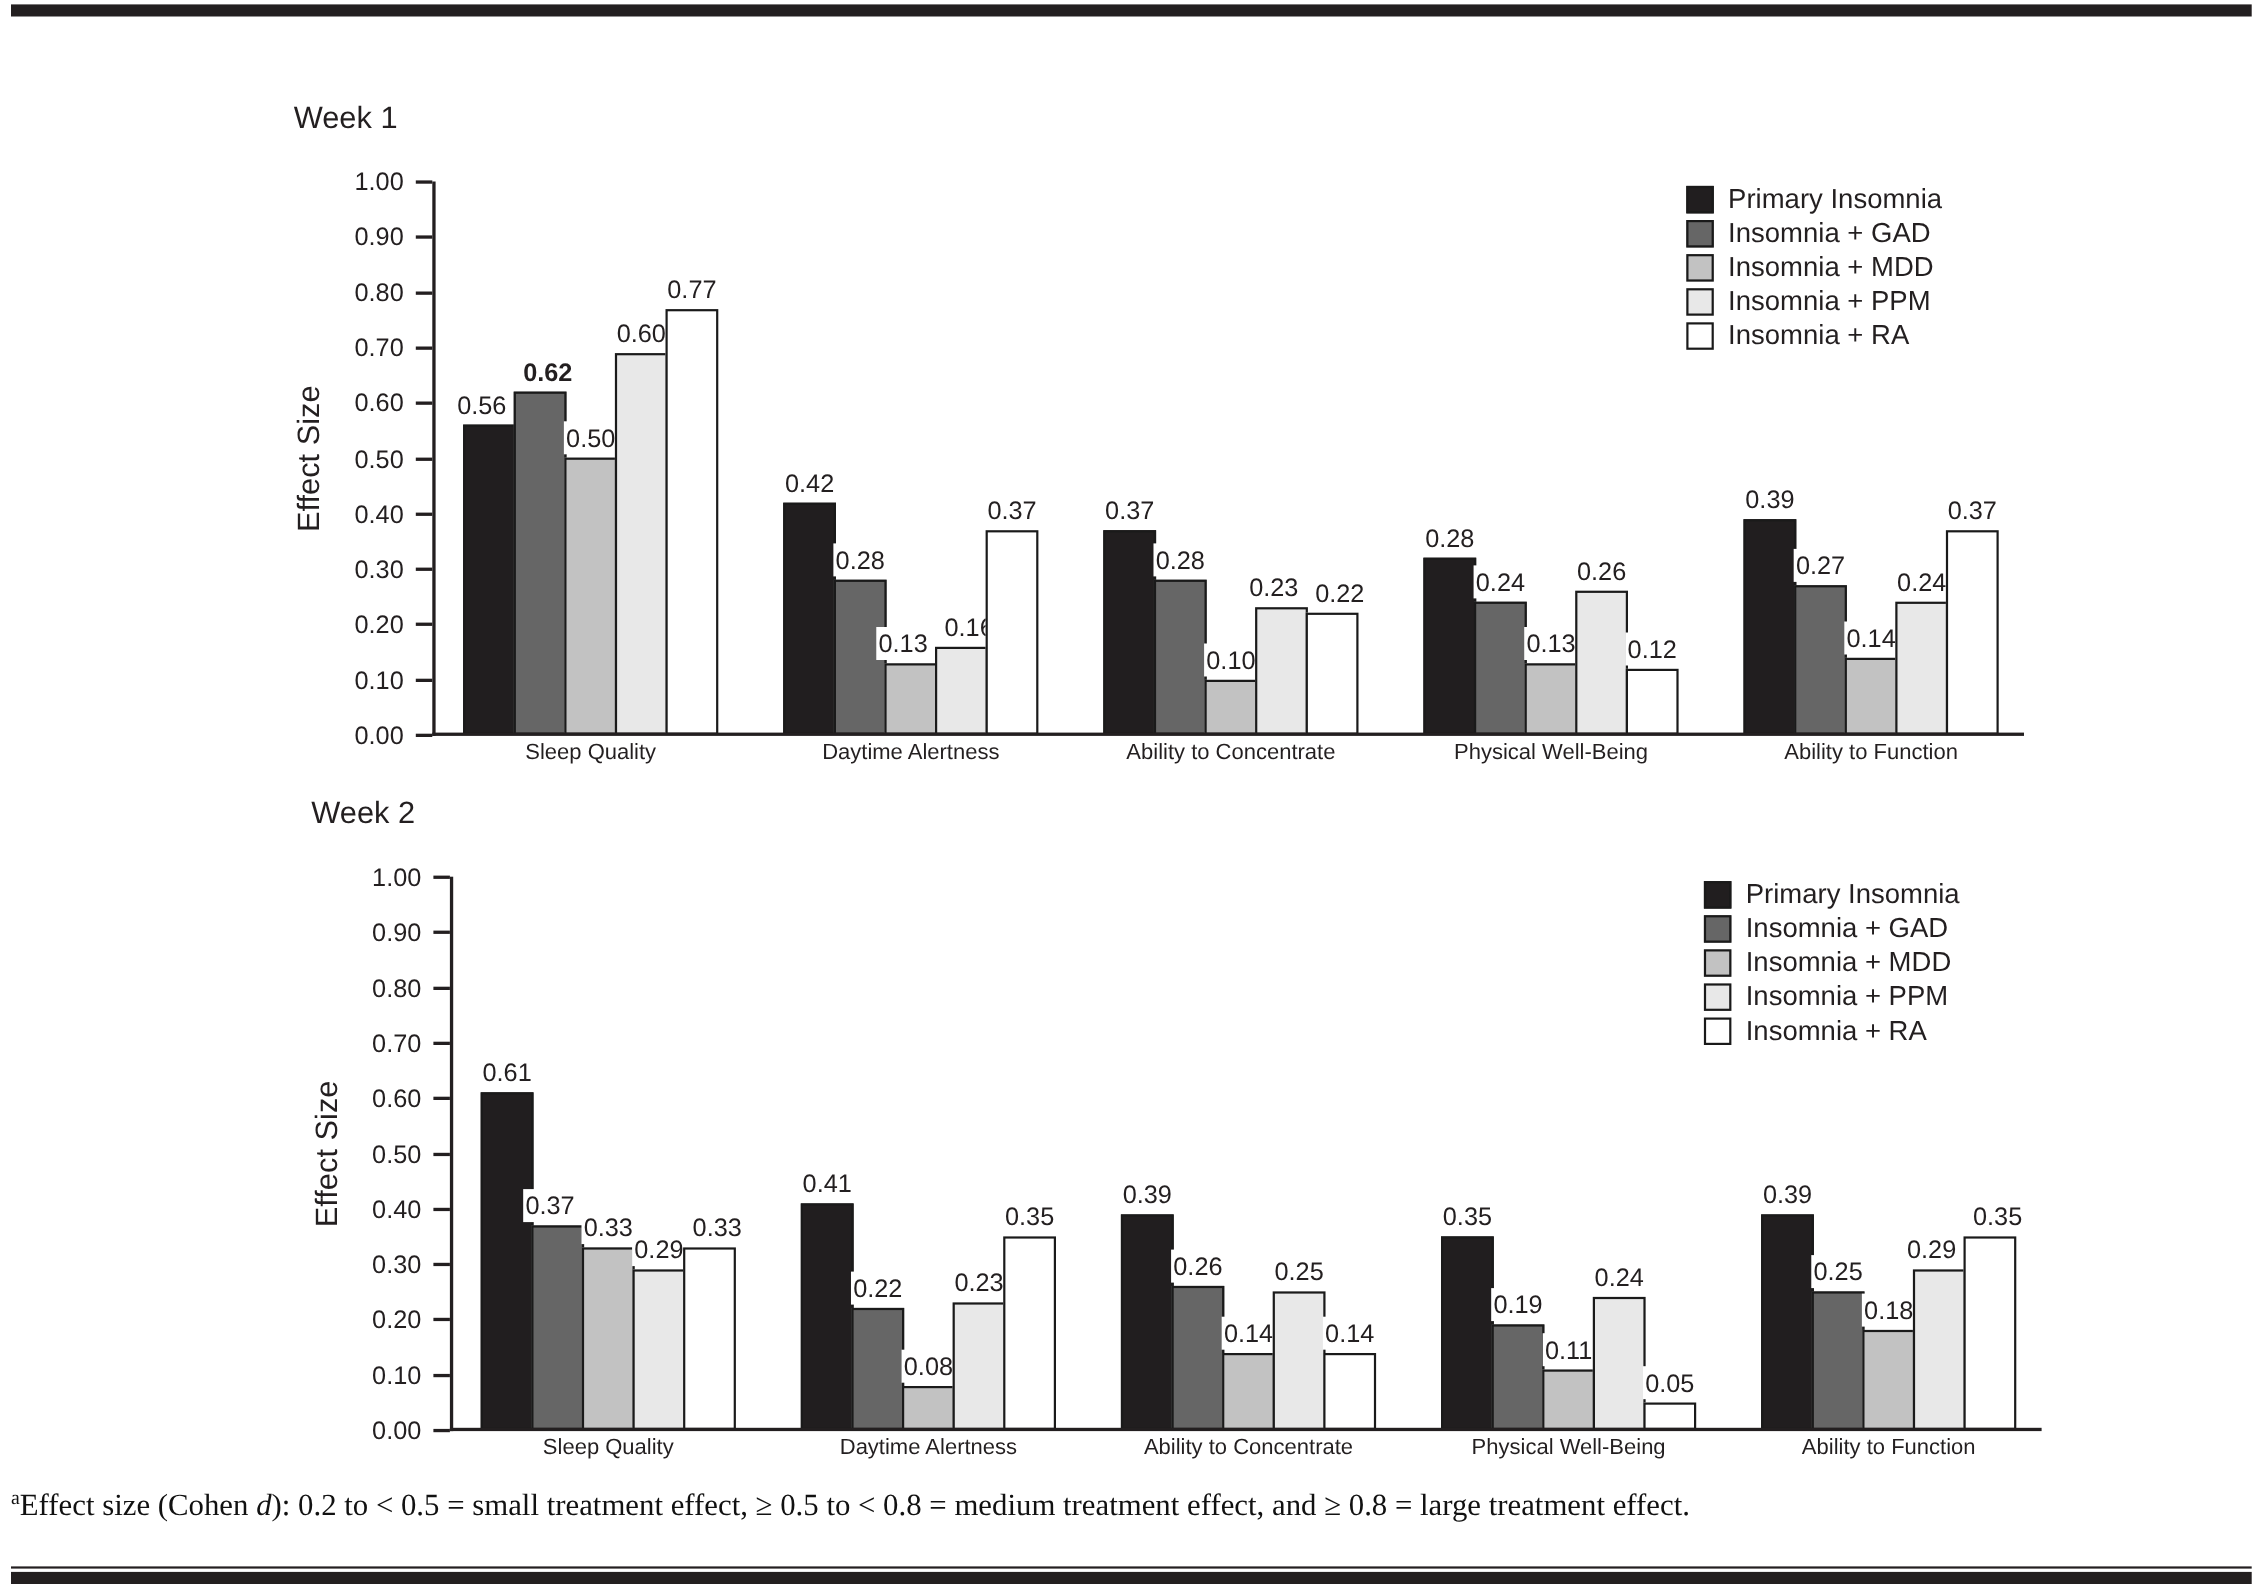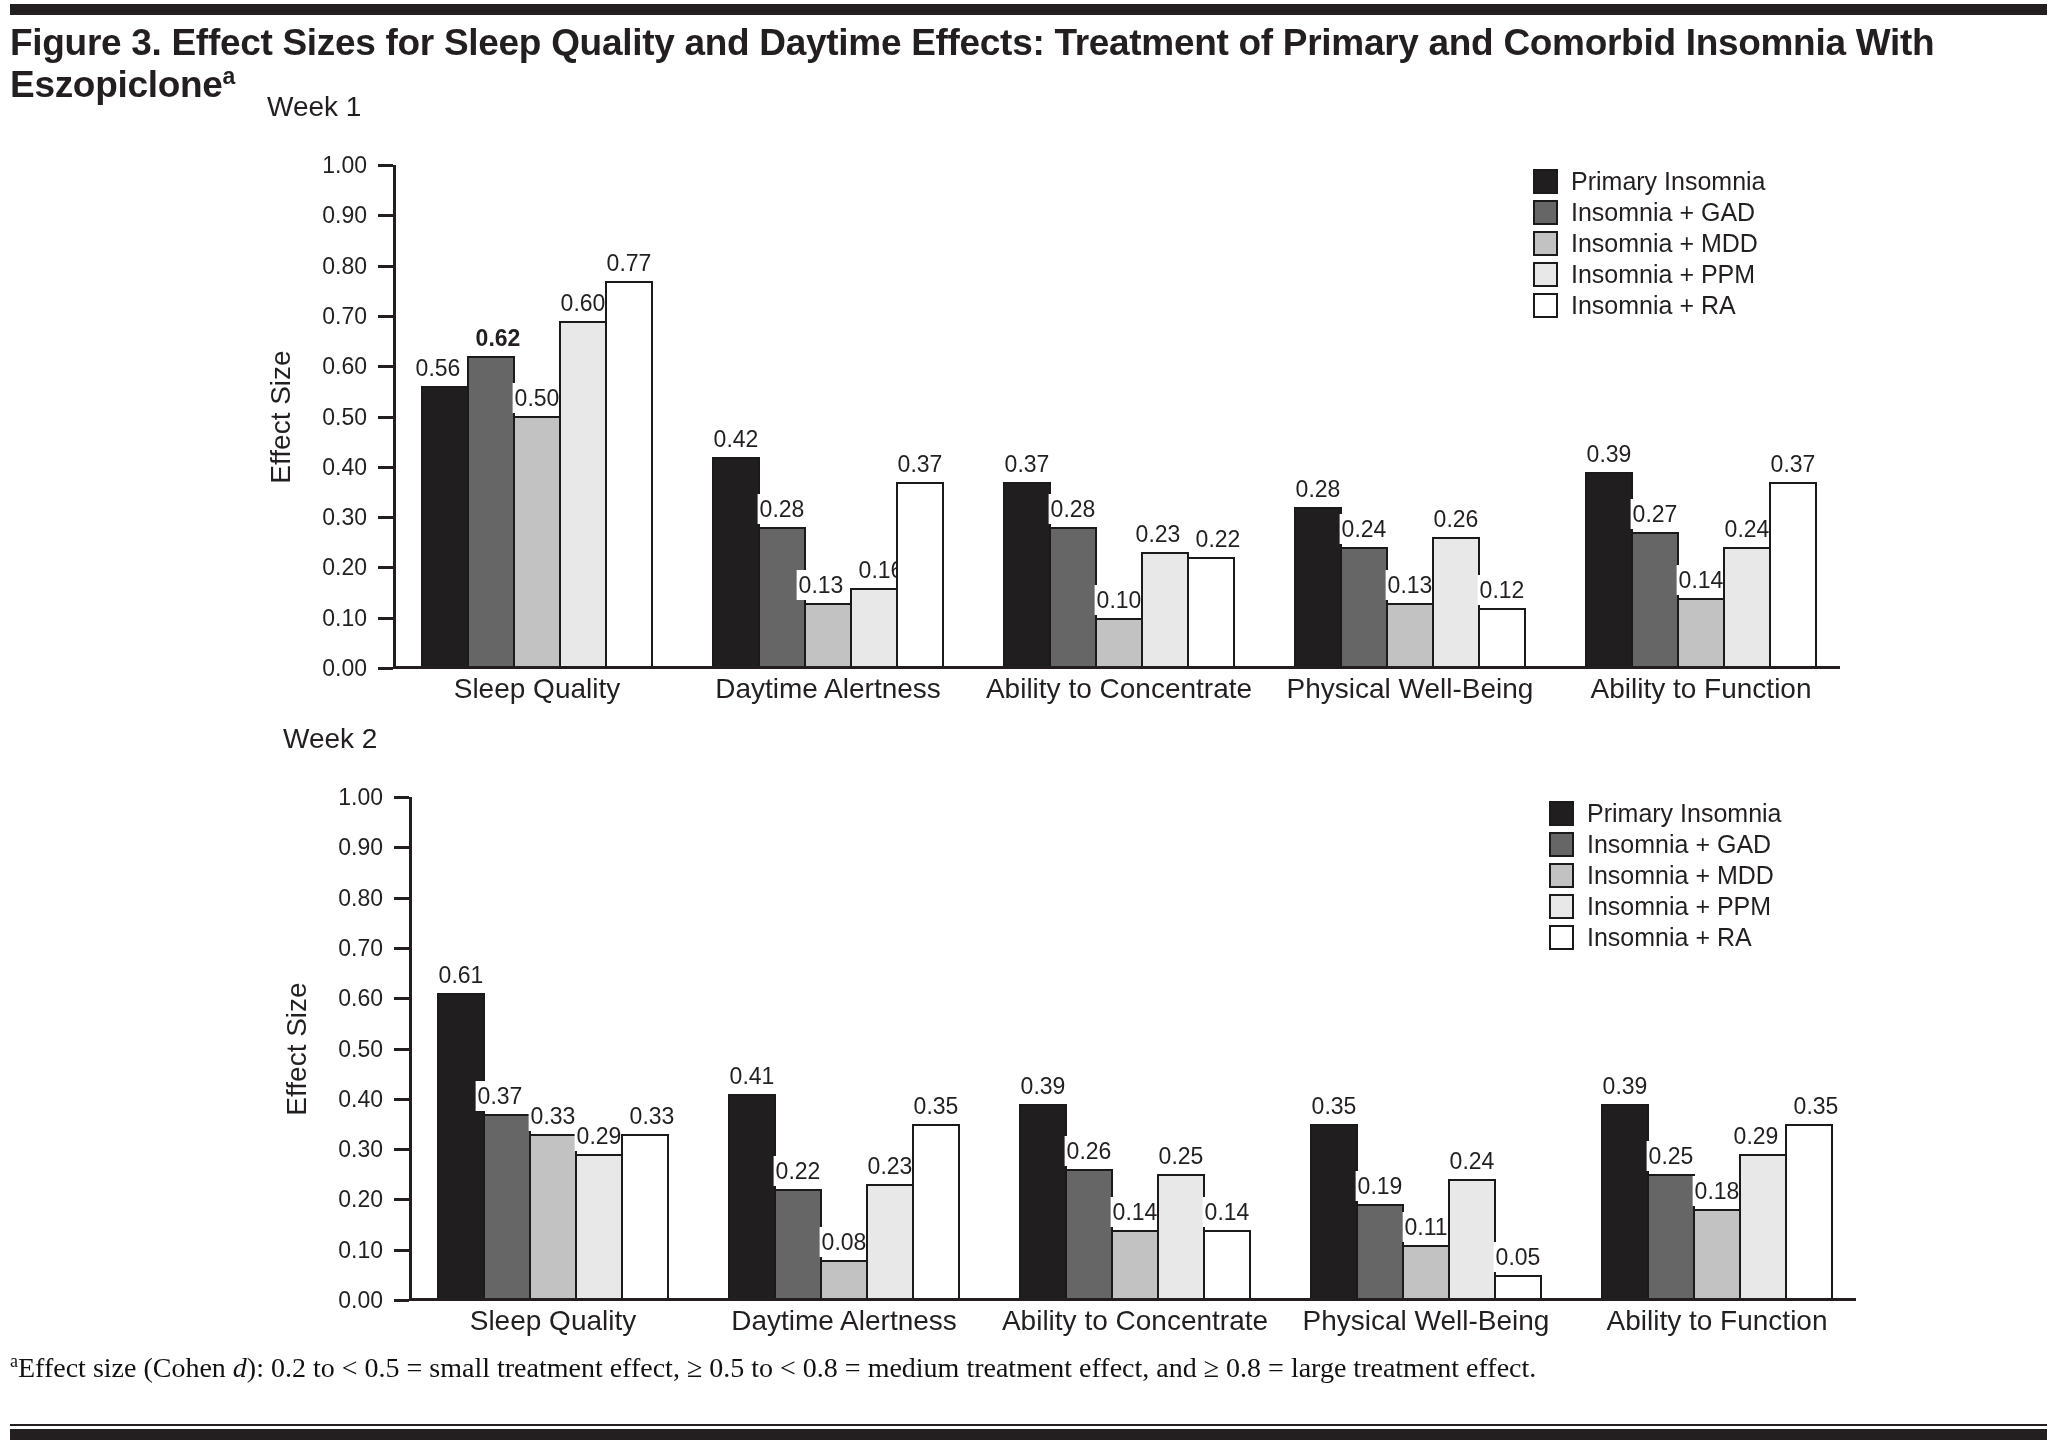--- a/index.html
+++ b/index.html
@@ -10,38 +10,37 @@
   .figtitle sup{font-size:23px;vertical-align:super;line-height:0;}
   .chart-section{position:absolute;left:0;width:2059px;height:633px;padding-left:12px;}
   .week-label{position:absolute;left:267px;top:6px;font-size:28px;}
   .ylabel{position:absolute;white-space:nowrap;font-size:28px;transform:translate(-50%,-50%) rotate(-90deg);}
   .axis-line{position:absolute;background:#231f20;}
   .tick{position:absolute;background:#231f20;}
   .tick-label{position:absolute;width:97px;text-align:right;font-size:23px;line-height:34px;}
   .bar{position:absolute;box-sizing:border-box;border:2px solid #1a1a1a;}
   .val-label{position:absolute;transform:translateX(-50%);white-space:nowrap;background:#ffffff;
              padding:0 2px;font-size:23px;line-height:30px;}
-  .cat-label{position:absolute;width:300px;text-align:center;font-size:28px;}
+  .cat-label{position:absolute;width:300px;text-align:center;font-size:20px;}
   .legend{position:absolute;left:1533px;top:84px;}
   .legend-item{display:flex;align-items:center;height:25px;margin-bottom:6px;}
   .swatch{width:21px;height:21px;border:2px solid #1a1a1a;margin-right:13px;flex:0 0 auto;}
   .legend-label{font-size:25px;line-height:25px;}
   .footnote{position:absolute;left:10px;top:1342px;font-family:"Liberation Serif",serif;font-size:28px;color:#111111;}
   .fn-line{margin:0;line-height:39px;}
   .fn-line sup{font-size:18px;}
   .fn-line i{font-style:italic;}
   .bottomrule-thin{position:absolute;top:1424px;left:10px;width:2037px;height:2px;background:#231f20;}
   .bottombar{position:absolute;top:1429px;left:10px;width:2037px;height:11px;background:#231f20;}
 </style>
 </head>
 <body>
 
 <div class="page">
   <div class="topbar"></div>
-  <h1 class="figtitle"><span>Figure 3. Effect Sizes for Sleep Quality and Daytime Effects: Treatment of Primary and Comorbid Insomnia With Eszopiclone</span><sup>a</sup></h1>
 
   <div id="charts">
       <div class="chart-section" style="top: 85px;">
         <div class="week-label">Week 1</div>
         <div class="ylabel" style="left: 281px; top: 331.5px;">Effect Size</div>
         <div class="bar" style="left: 421px; top: 301px; width: 48px; height: 282px; background: rgb(33, 30, 31);"></div>
         <div class="val-label" style="left: 438px; top: 268px;">0.56</div>
         <div class="bar" style="left: 467px; top: 271px; width: 48px; height: 312px; background: rgb(102, 102, 102);"></div>
         <div class="val-label" style="left: 498px; top: 238px; font-weight: bold;">0.62</div>
         <div class="bar" style="left: 513px; top: 331px; width: 48px; height: 252px; background: rgb(194, 194, 194);"></div>

